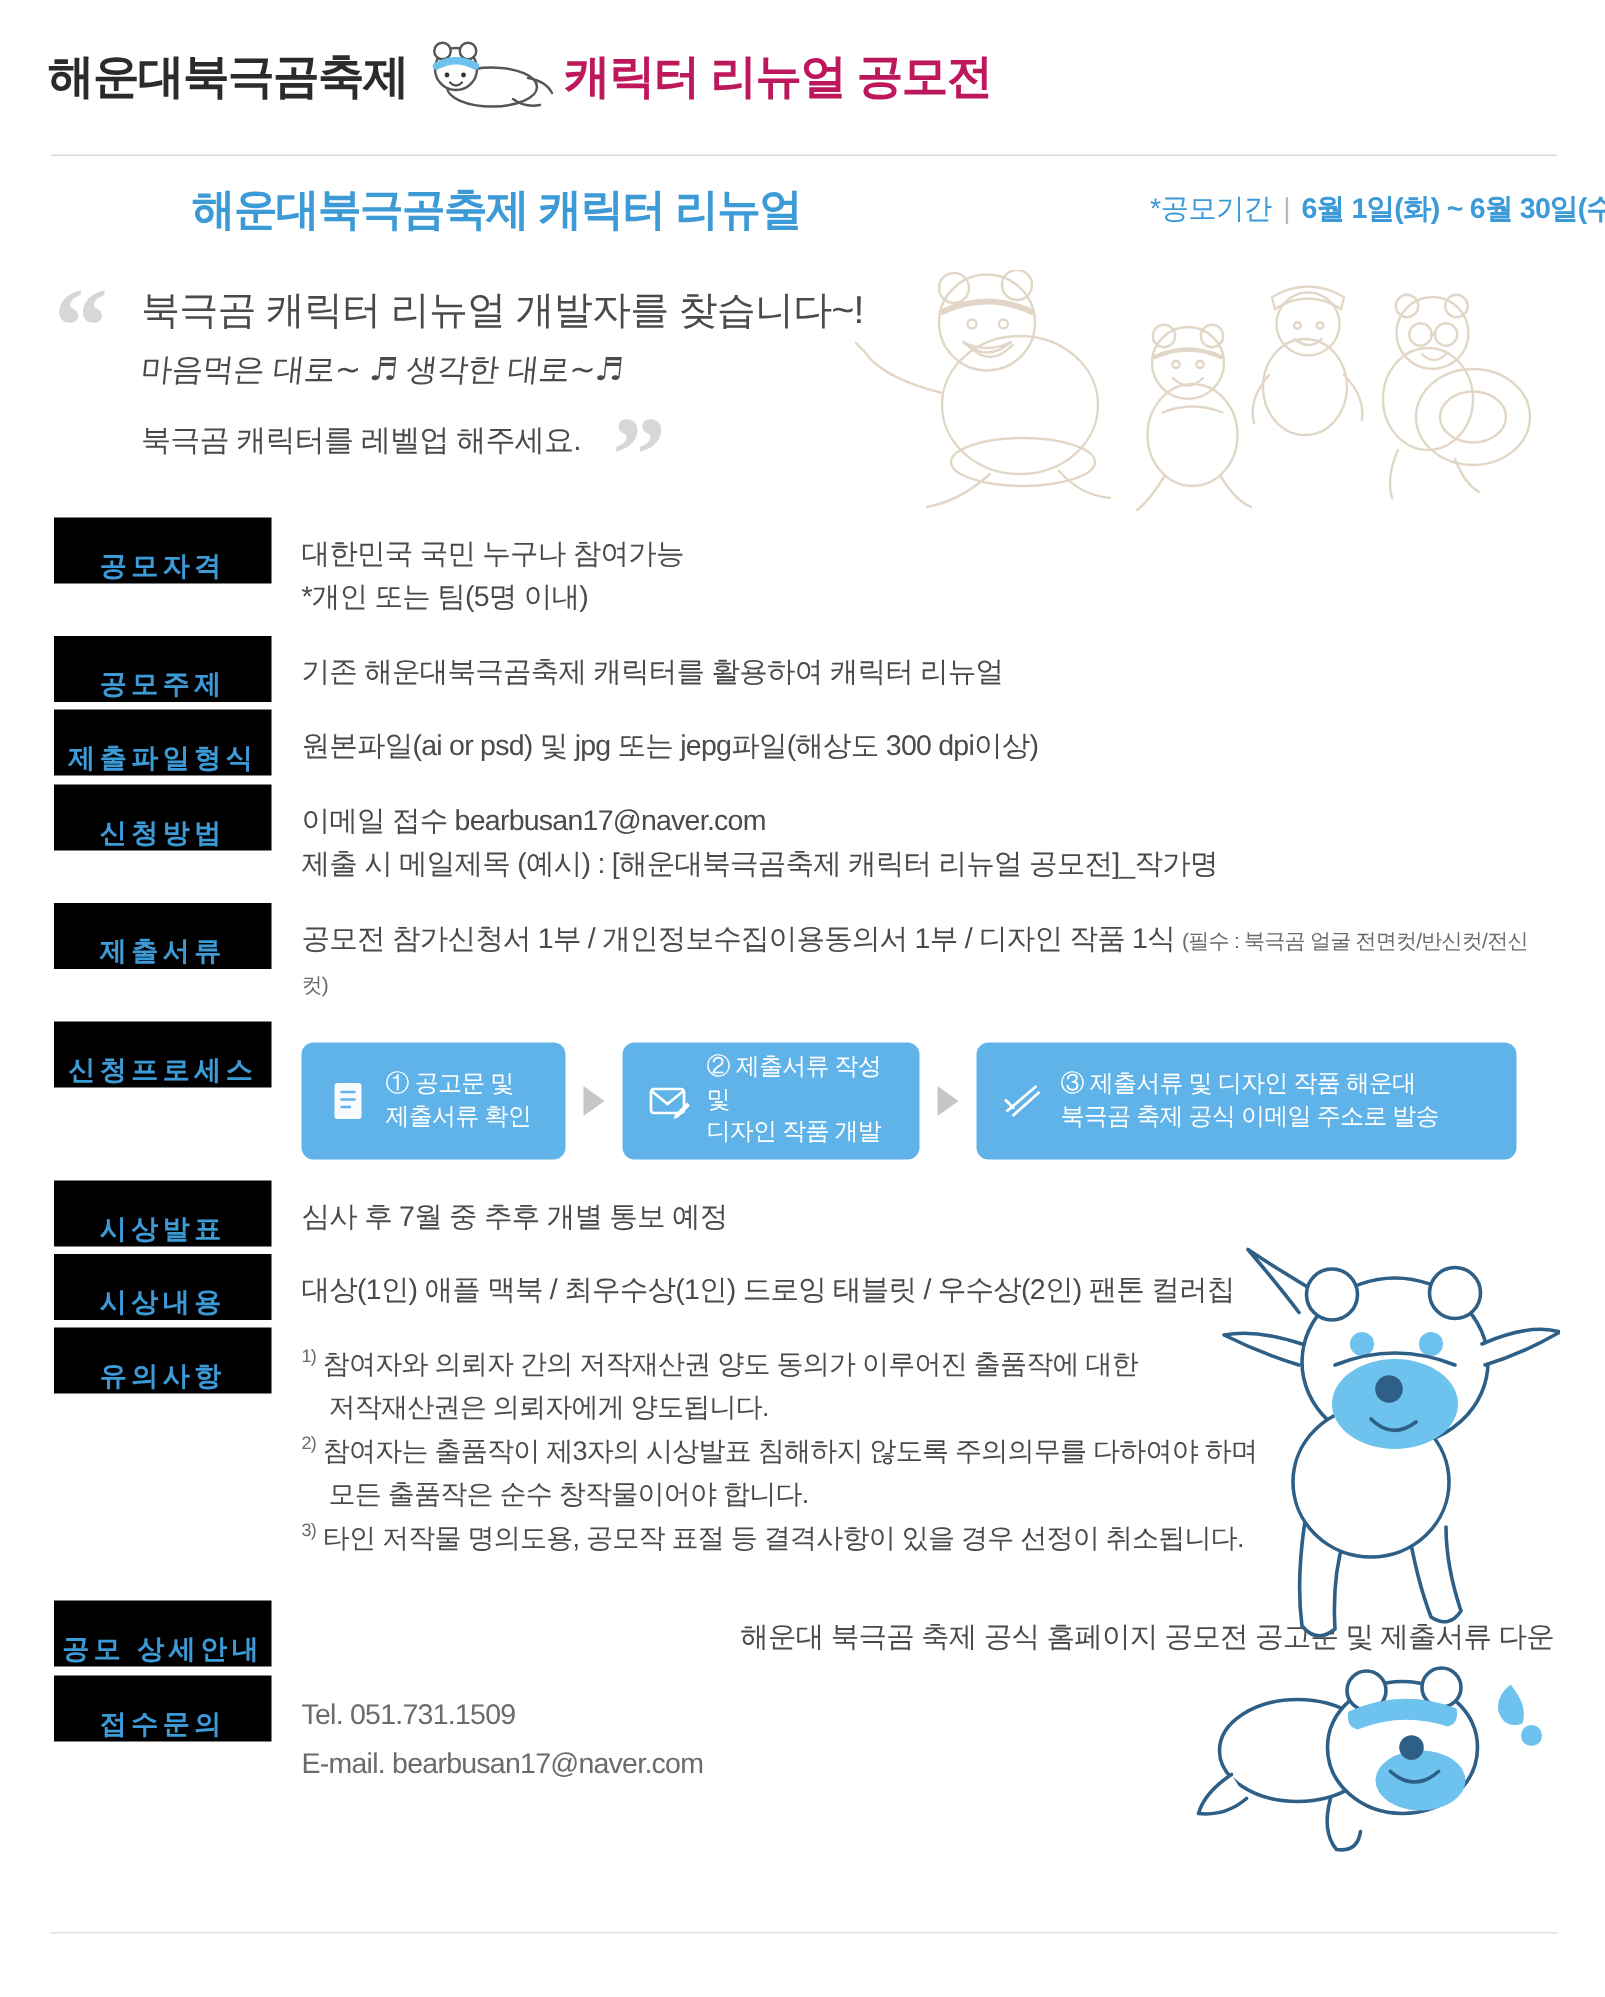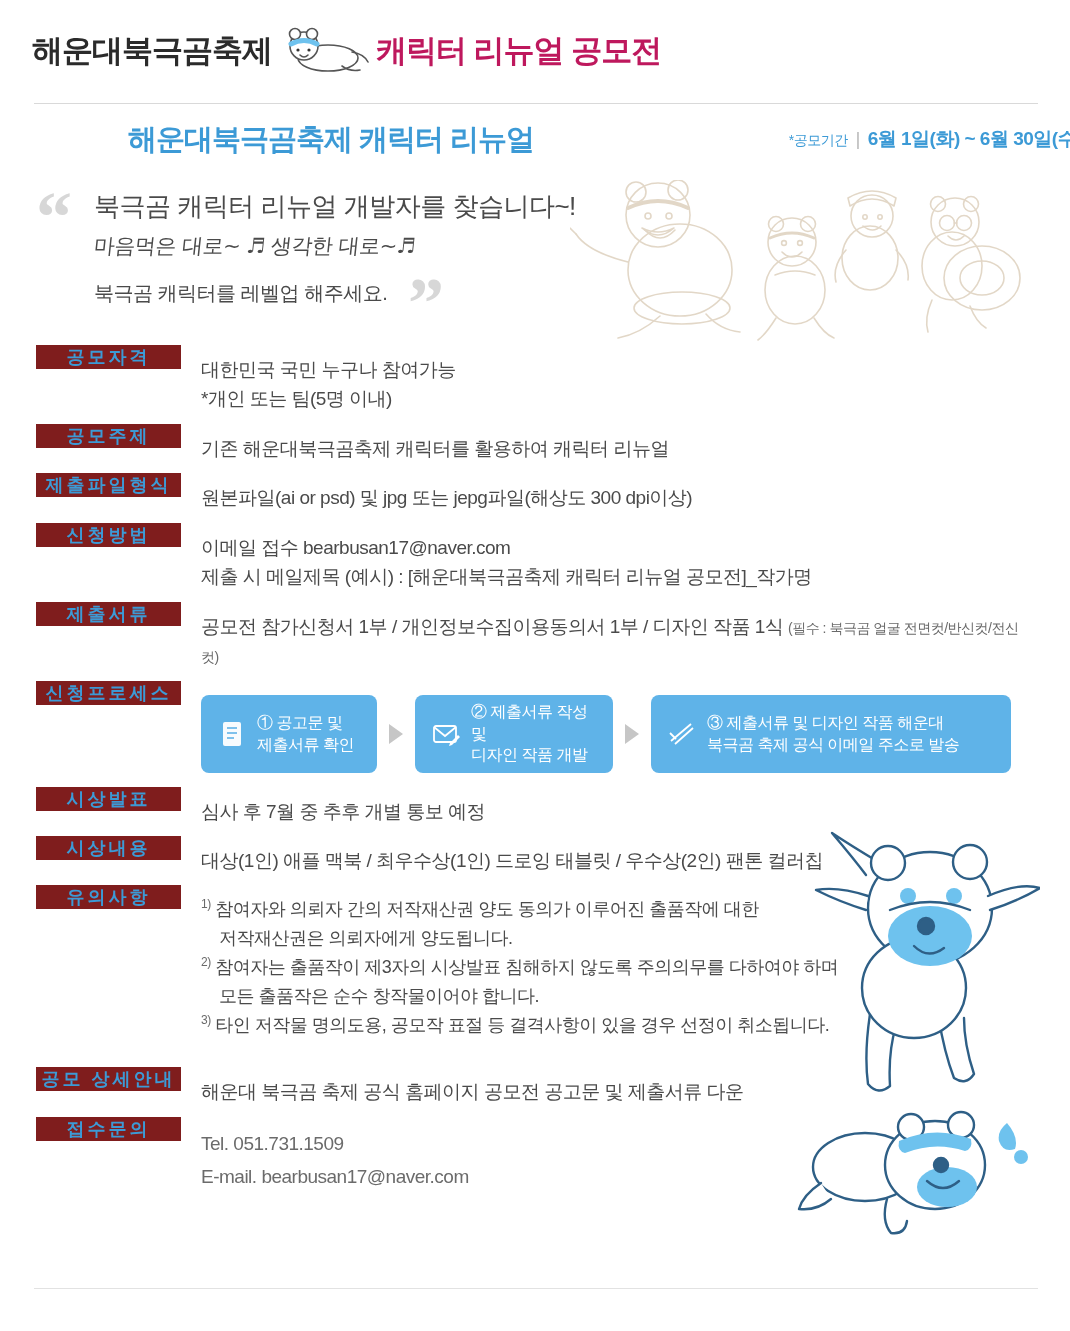--- a/index.html
+++ b/index.html
@@ -36,21 +36,21 @@
   
   .title-row{position:absolute;left:0;top:120px;width:1070px;height:46px;margin-left:48px;}
   .main-title{
     position:absolute;left:80px;top:0;font-size:29px;font-weight:bold;
     color:#3c9ad6;letter-spacing:-1px;
   }
   .period{
     position:absolute;right:36px;top:6px;font-size:19px;color:#3c9ad6;font-weight:bold;
     letter-spacing:-0.5px;white-space:nowrap;
   }
-  .period .ast{font-weight:normal;font-size:14px;}
+  .period .ast{font-weight:normal;font-size:19px;}
   .period .sep{color:#b9b9b9;margin:0 3px;font-weight:normal;}
 
   
   .quote-block{position:absolute;left:36px;top:175px;width:560px;height:150px;}
   .q-open, .q-close{
     position:absolute;color:#d7d7d7;font-size:72px;font-weight:bold;
     font-family:"Liberation Serif", serif;line-height:1;
   }
   .q-open{left:0;top:6px;}
   .q-close{left:372px;top:92px;}
@@ -59,24 +59,24 @@
            font-family:"DejaVu Sans", sans-serif;transform:skewX(-6deg);}
   .q-line3{position:absolute;left:58px;top:105px;font-size:20px;color:#4a4a4a;letter-spacing:-0.5px;}
 
   
   .bears-top{position:absolute;left:570px;top:180px;width:470px;height:165px;opacity:.55;}
 
   
   .rows{position:absolute;left:36px;top:345px;width:1000px;}
   .row{position:relative;display:flex;align-items:flex-start;}
   .label{
-    width:145px;min-height:100%;background:#7f1d1d;color:#3c9ad6;
+    width:145px;min-height:100%;background:#000000;color:#3c9ad6;
     font-size:18px;font-weight:bold;letter-spacing:-0.5px;
     display:flex;justify-content:center;align-items:flex-start;
-    padding-top:0;box-sizing:border-box;
+    padding-top:20px;box-sizing:border-box;
     flex:0 0 145px;
   }
   .label span{display:inline-block;letter-spacing:3px;}
   .value{
     padding:10px 0 10px 20px;font-size:19px;color:#4a4a4a;letter-spacing:-0.5px;
     line-height:1.55;flex:1 1 auto;
   }
   .value .small{font-size:14px;color:#6a6a6a;}
   .sup{font-size:12px;vertical-align:super;color:#6a6a6a;}
 
@@ -357,21 +357,21 @@
           <span>참여자는 출품작이 제3자의 시상발표 침해하지 않도록 주의의무를 다하여야 하며</span>
           <span class="ind">모든 출품작은 순수 창작물이어야 합니다.</span>
         </div>
         <div class="notice-line">
           <span class="sup">3)</span>
           <span>타인 저작물 명의도용, 공모작 표절 등 결격사항이 있을 경우 선정이 취소됩니다.</span>
         </div>
       </div>
     </div>
 
-    <div class="row" style="margin-top:18px;">
+    <div class="row" style="margin-top:18px;text-align:right;">
       <div class="label">
           <span>공모 상세안내</span>
         </div>
       <div class="value">
         <div>해운대 북극곰 축제 공식 홈페이지 공모전 공고문 및 제출서류 다운</div>
       </div>
     </div>
 
     <div class="row">
       <div class="label">

